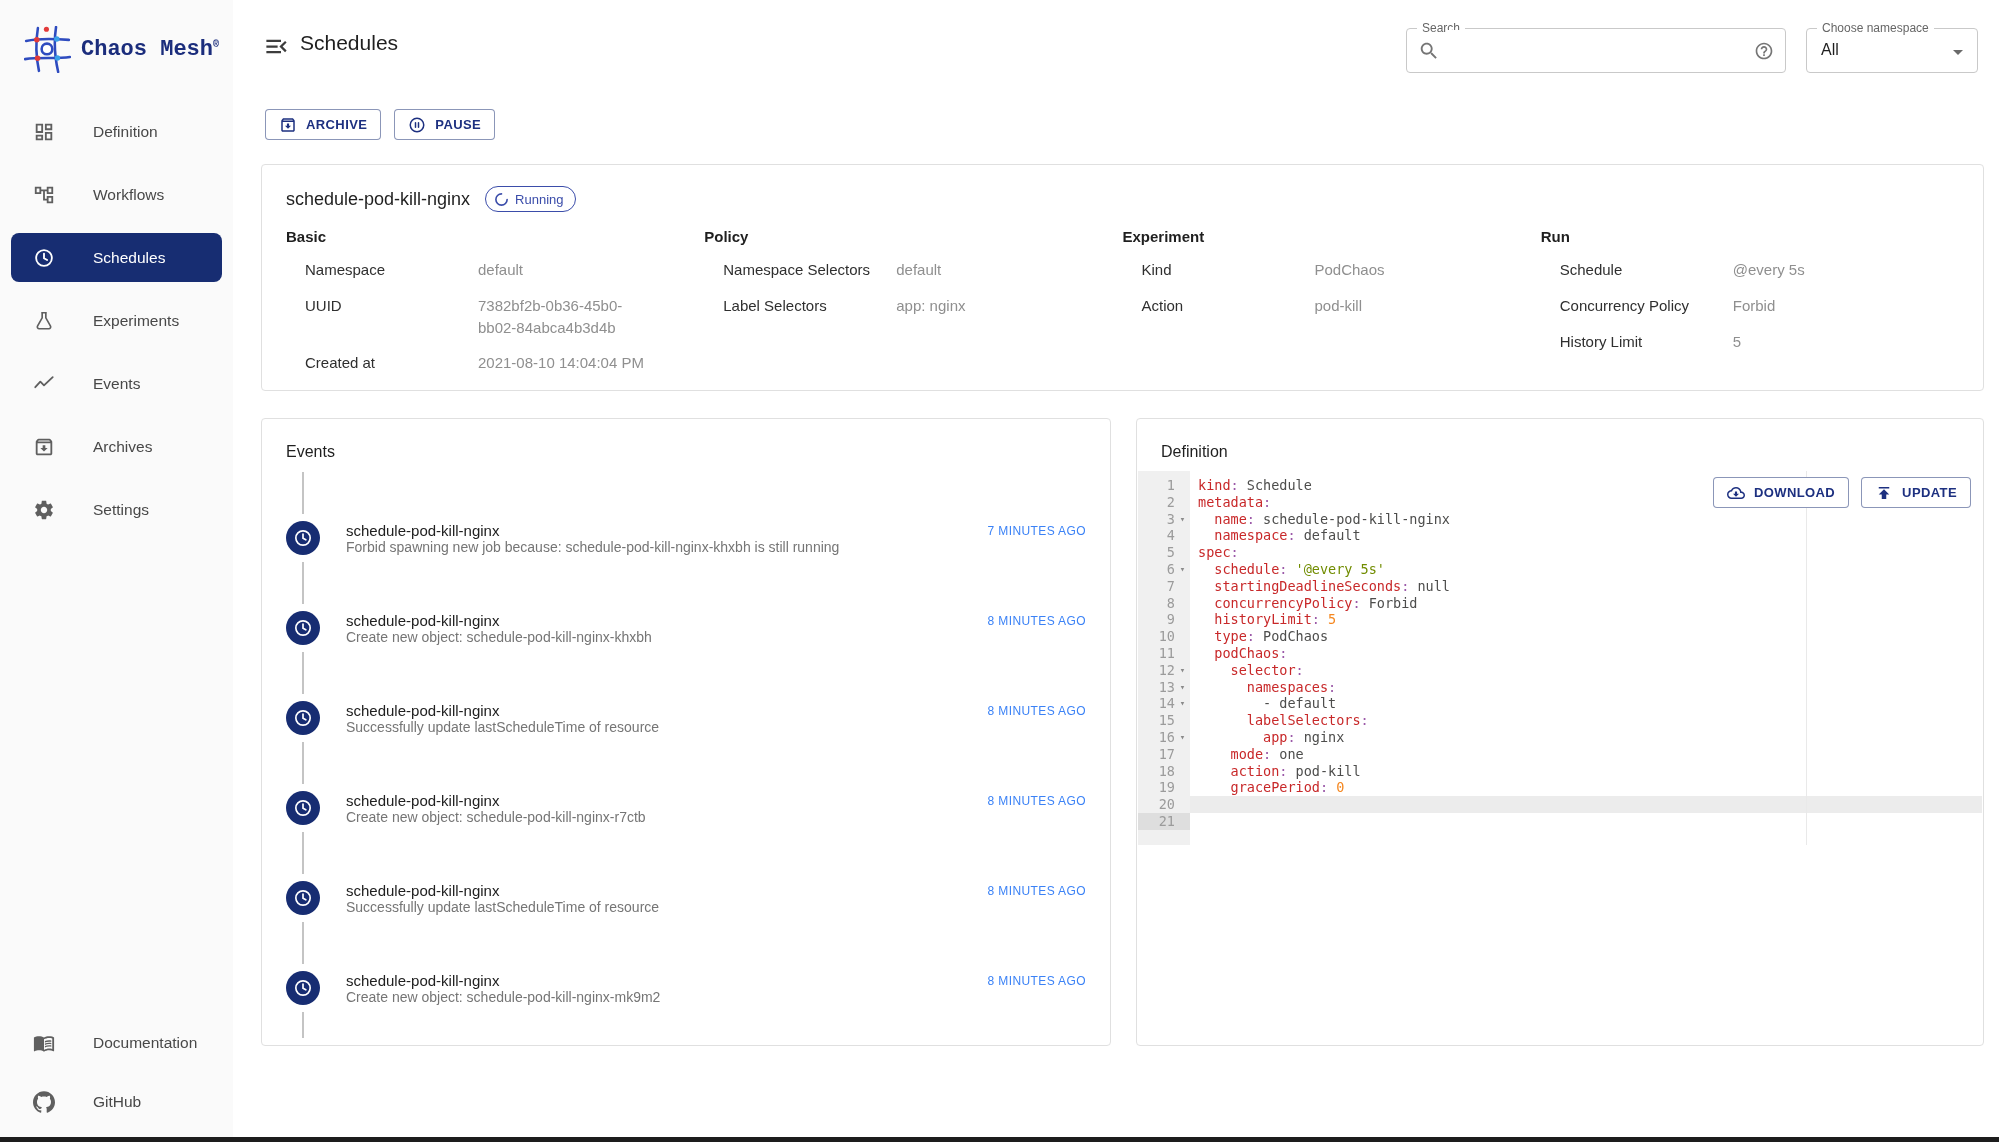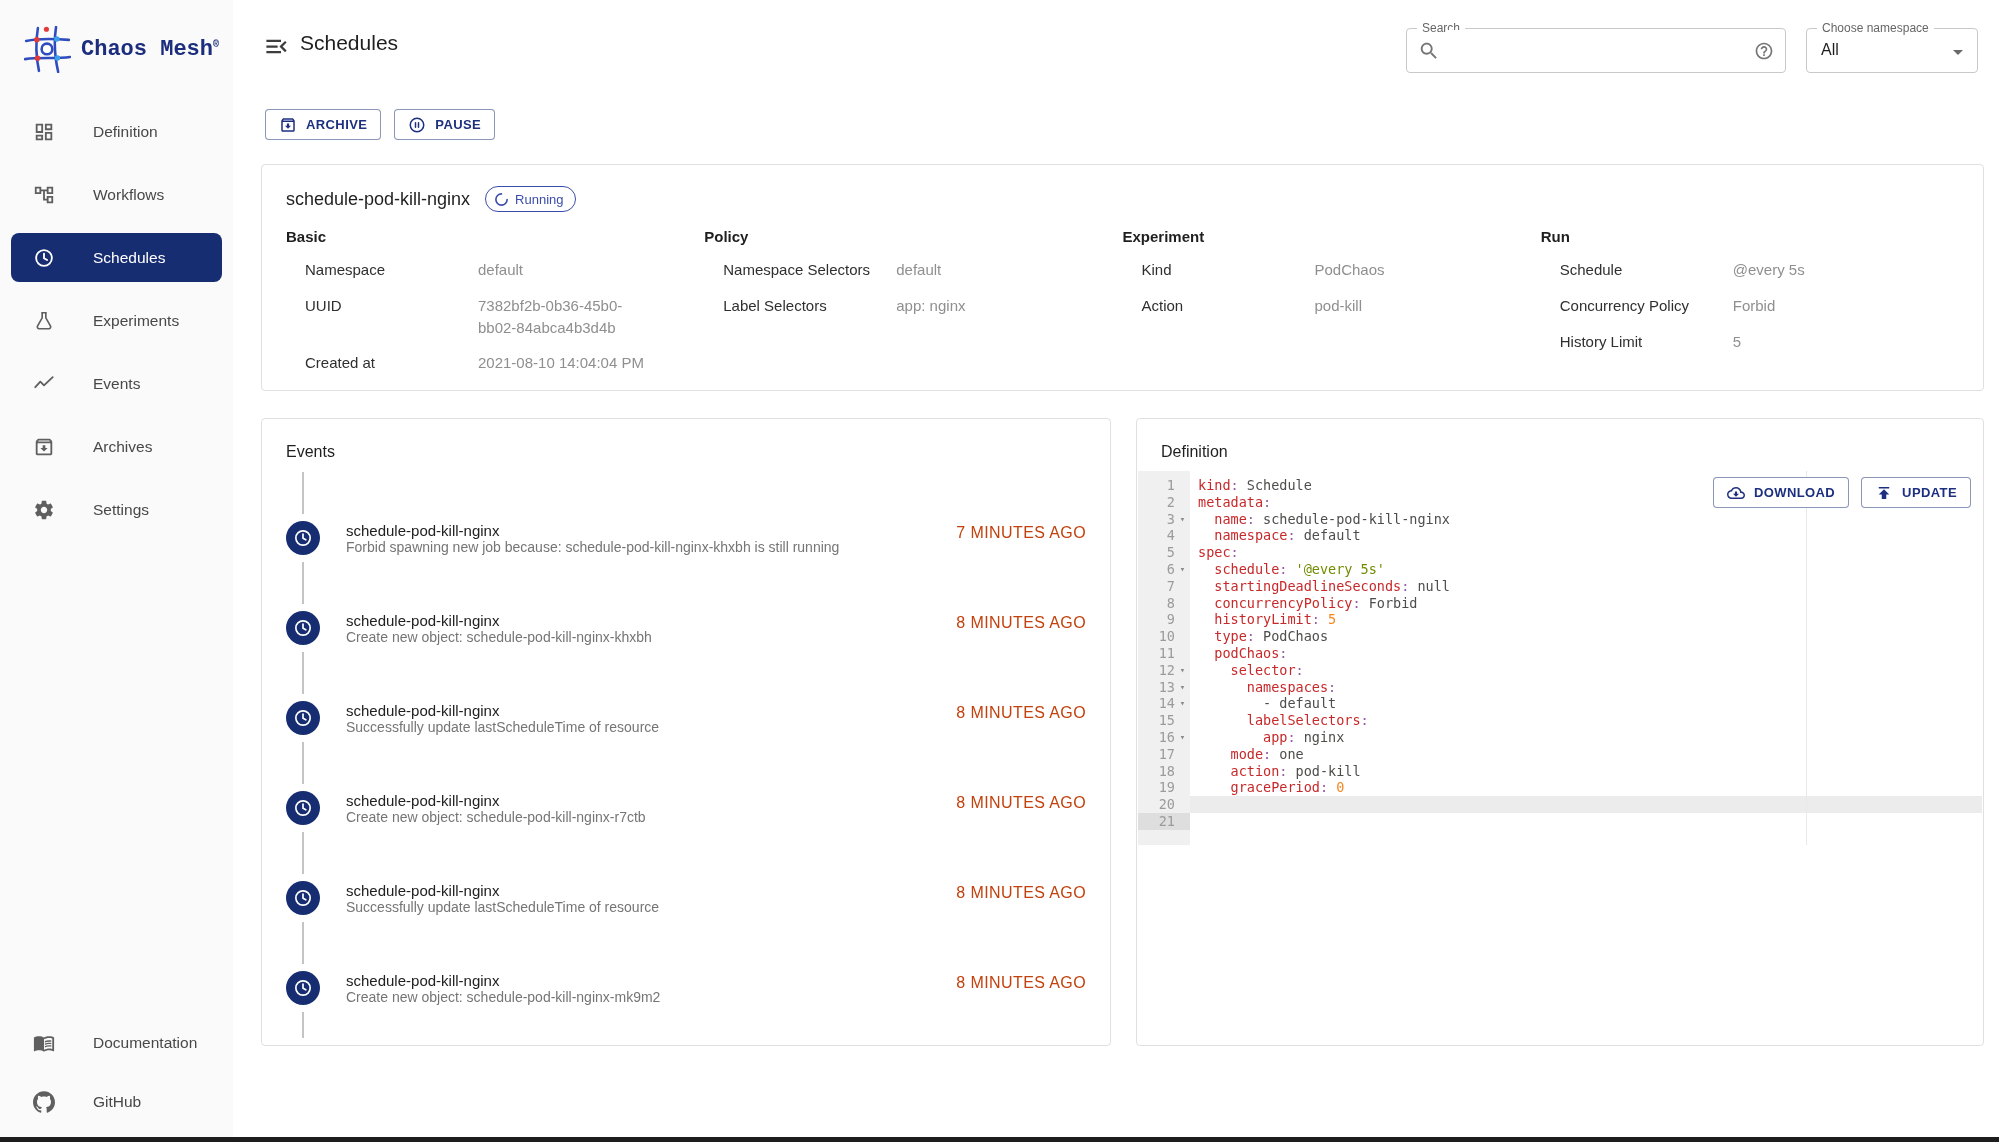--- a/index.html
+++ b/index.html
@@ -86,21 +86,21 @@
   .timeline { position:absolute; left:24px; right:24px; top:46px; }
   .t-conn { width:2px; height:42px; background:#c4c4c4; margin:7px 0 7px 16px; }
   .t-conn.trail { height:26px; }
   .t-item { height:34px; position:relative; display:flex; }
   .t-ico { width:34px; height:34px; border-radius:50%; background:#172d72; color:#fff;
            display:flex; align-items:center; justify-content:center; flex:none; }
   .t-ico svg { width:20px; height:20px; display:block; }
   .t-body { margin-left:26px; padding-top:1px; }
   .t-title { font-size:15px; color:#212121; }
   .t-desc { font-size:14px; color:#757575; white-space:nowrap; }
-  .t-time { position:absolute; right:0; top:3px; font-size:16px; color:#c2410c; letter-spacing:.4px; }
+  .t-time { position:absolute; right:0; top:3px; font-size:12px; color:#3b82f6; letter-spacing:.4px; }
 
   .def-actions { position:absolute; top:58px; right:12px; display:flex; gap:12px; z-index:3; }
   .editor { position:absolute; left:1px; right:1px; top:52px; height:374px;
             font-family:"DejaVu Sans Mono", monospace; font-size:13.5px;
             line-height:16.8px; overflow:hidden; cursor:text; }
   .gutter { position:absolute; left:0; top:0; bottom:0; width:52px; background:#f0f0f0;
             padding-top:6px; }
   .g-line { height:16.8px; display:flex; justify-content:flex-end; align-items:center;
             color:#9b9b9b; }
   .g-fold { width:15px; font-size:9px; color:#8a8a8a; text-align:center; cursor:pointer; }

